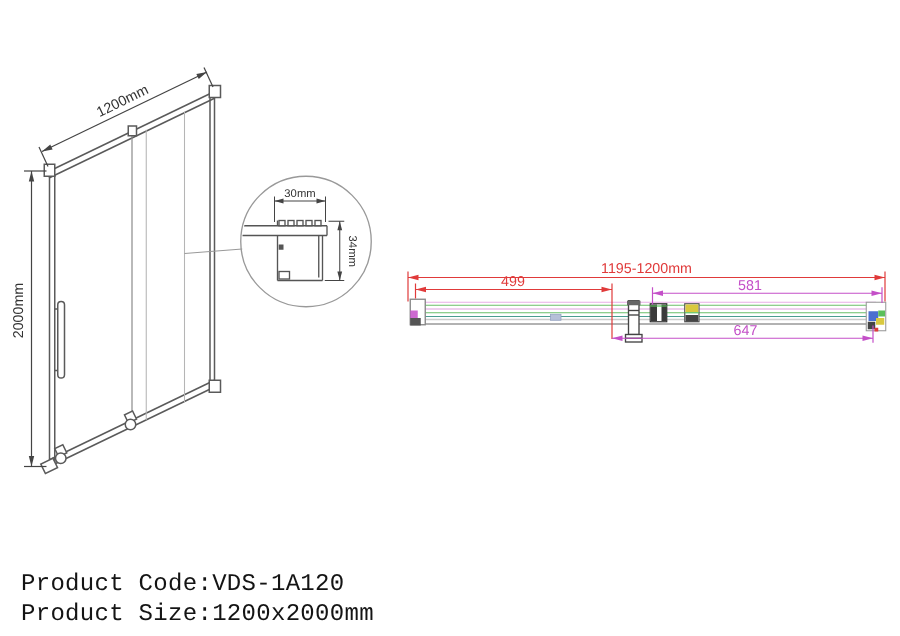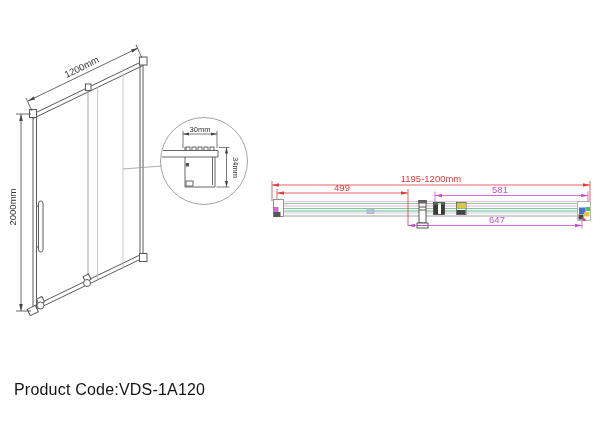--- a/index.html
+++ b/index.html
@@ -1,20 +1,20 @@
 <!DOCTYPE html>
 <html><head>
 <meta charset="utf-8">
 <style>
   html,body{margin:0;padding:0;background:#ffffff;}
   .canvas{position:relative;width:600px;height:424px;background:#ffffff;overflow:hidden;
           font-family:"Liberation Sans",sans-serif;}
   .drawing{position:absolute;left:0;top:0;}
   .product-text{position:absolute;left:14px;top:380px;color:#141414;
-                font-size:16px;line-height:19.5px;letter-spacing:0.2px;}
+                font-size:16px;line-height:19.5px;letter-spacing:0.2px;font-family:Liberation Mono, monospace;}
   .dim-text{font-family:"Liberation Sans",sans-serif;}
 </style>
 </head>
 <body>
 
 <div class="canvas">
 
 <svg class="drawing" width="600" height="424" viewBox="0 0 600 424">
   <defs>
     <clipPath id="detailClip">
@@ -214,15 +214,16 @@
       <line x1="408" y1="225.5" x2="582" y2="225.5"></line>
       <polygon points="408,225.5 415,223.7 415,227.3" fill="#c44fc8" stroke="none"></polygon>
       <polygon points="582,225.5 575,223.7 575,227.3" fill="#c44fc8" stroke="none"></polygon>
       <text class="dim-text" x="497" y="223" text-anchor="middle" font-size="9.5" fill="#c44fc8" stroke="none">647</text>
     </g>
   </g>
 </svg>
 
   <div class="product-text">
     <div><span>Product Code:</span><span>VDS-1A120</span></div>
+    <div><span>Product Size:</span><span>1200x2000mm</span></div>
   </div>
 
 </div>
 
 </body></html>

